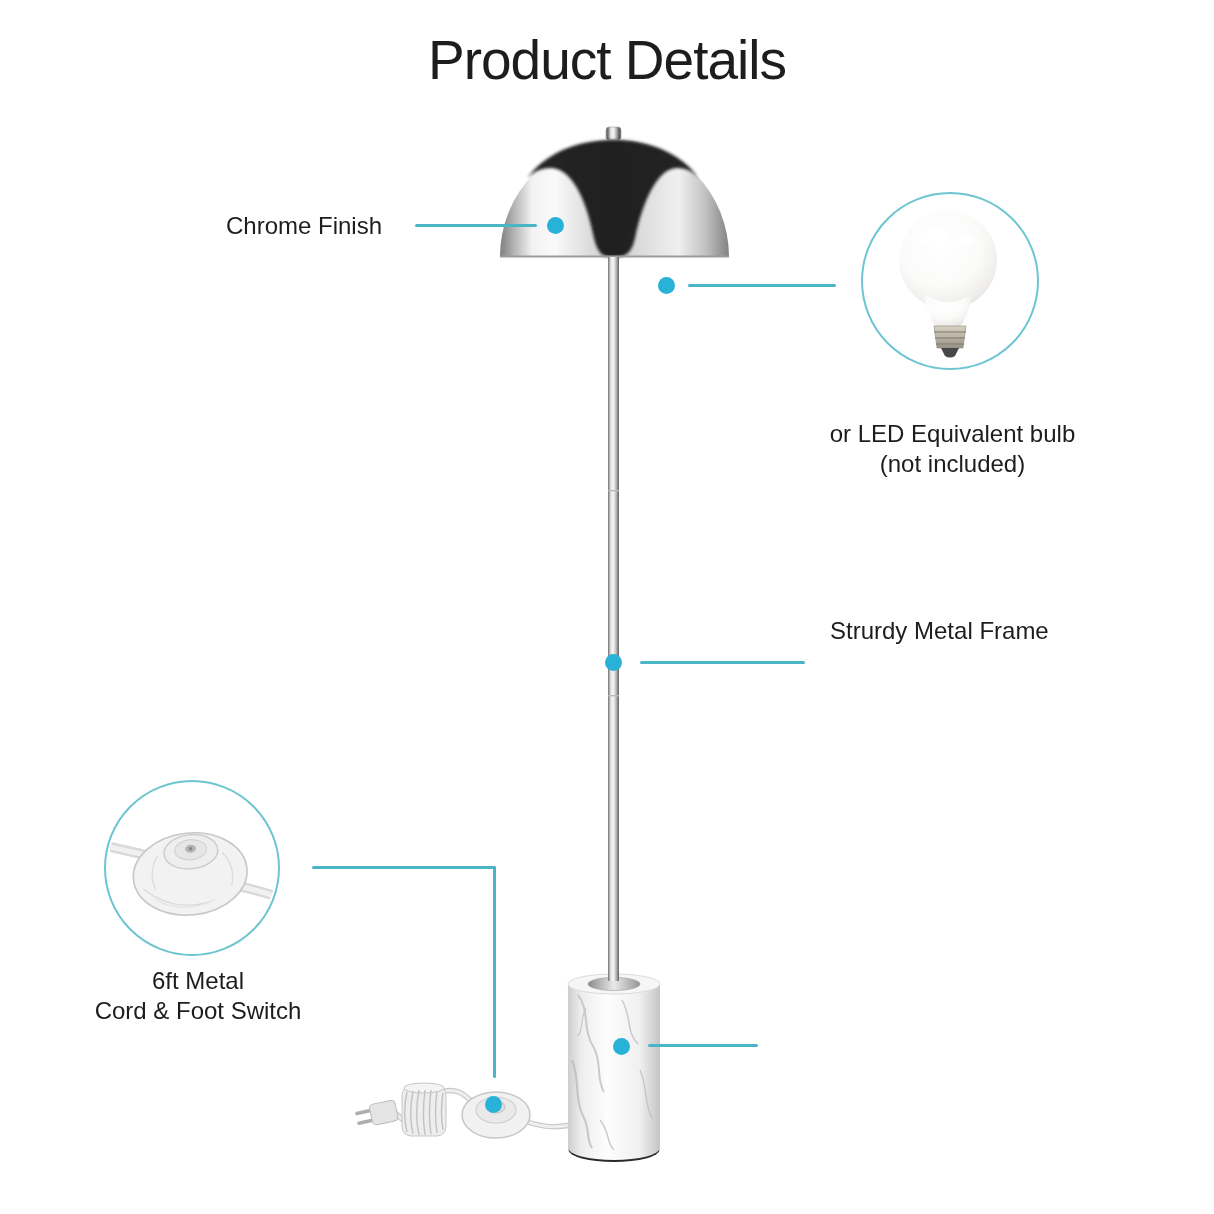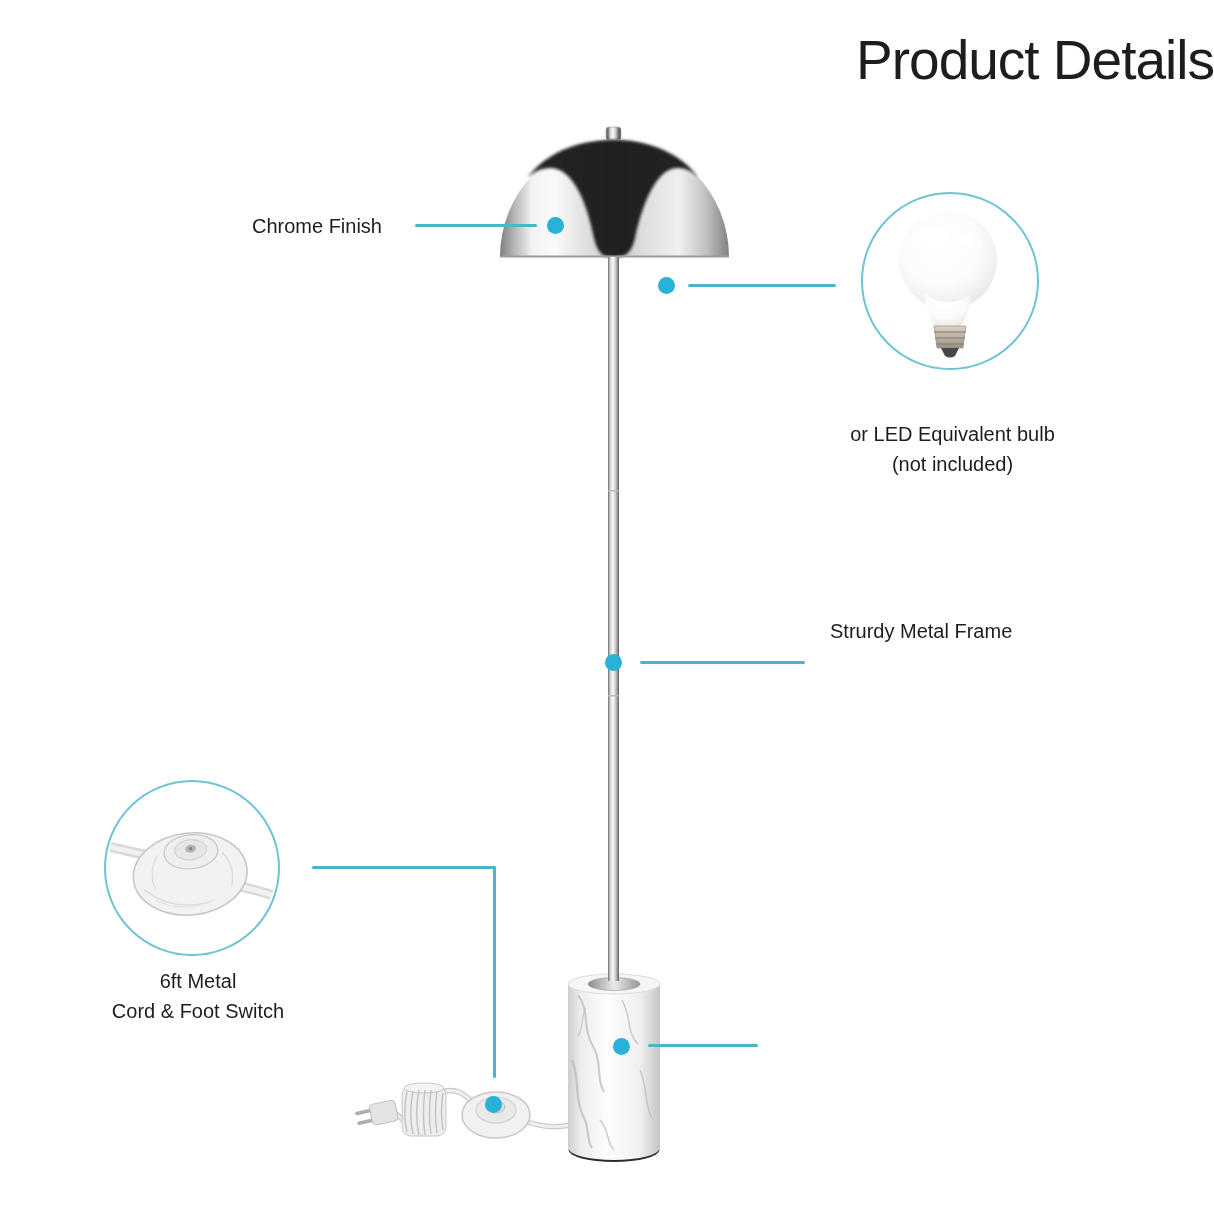--- a/index.html
+++ b/index.html
@@ -7,21 +7,21 @@
     width: 1214px; height: 1214px;
     background: #ffffff;
     font-family: "Liberation Sans", "DejaVu Sans", sans-serif;
     color: var(--text, #1d1d1d);
     overflow: hidden;
   }
   .canvas { position: relative; width: 1214px; height: 1214px; background: var(--background, #fff); }
 
   .title {
     position: absolute; left: 0; top: 28px; width: 1214px;
-    text-align: right;
+    text-align: center;
     font-size: 55px; font-weight: 500; letter-spacing: -1px;
     color: var(--text, #1d1d1d);
     margin: 0;
   }
 
   .lamp-svg { position: absolute; left: 0; top: 0; width: 1214px; height: 1214px; }
 
   
   .dot {
     position: absolute; width: 17px; height: 17px; border-radius: 50%;
@@ -34,21 +34,21 @@
   .vline {
     position: absolute; width: 3px; border-radius: 2px;
     background: var(--accent-line, #4bb5c8);
   }
   .inset-circle {
     position: absolute; border-radius: 50%;
     border: 2px solid var(--circle-border, #6dc5d2);
     box-sizing: border-box;
   }
   .label {
-    position: absolute; font-size: 20px; font-weight: 500; line-height: 30px;
+    position: absolute; font-size: 24px; font-weight: 500; line-height: 30px;
     color: var(--text, #1d1d1d); white-space: nowrap;
   }
   .label.center { text-align: center; white-space: normal; }
 
   
   .lbl-chrome   { left: 160px; top: 211px; width: 222px; text-align: right; }
   .line-chrome  { left: 415px; top: 224px; width: 122px; }
   .dot-chrome   { left: 547px; top: 217px; }
 
   .dot-bulb     { left: 658px; top: 277px; }

